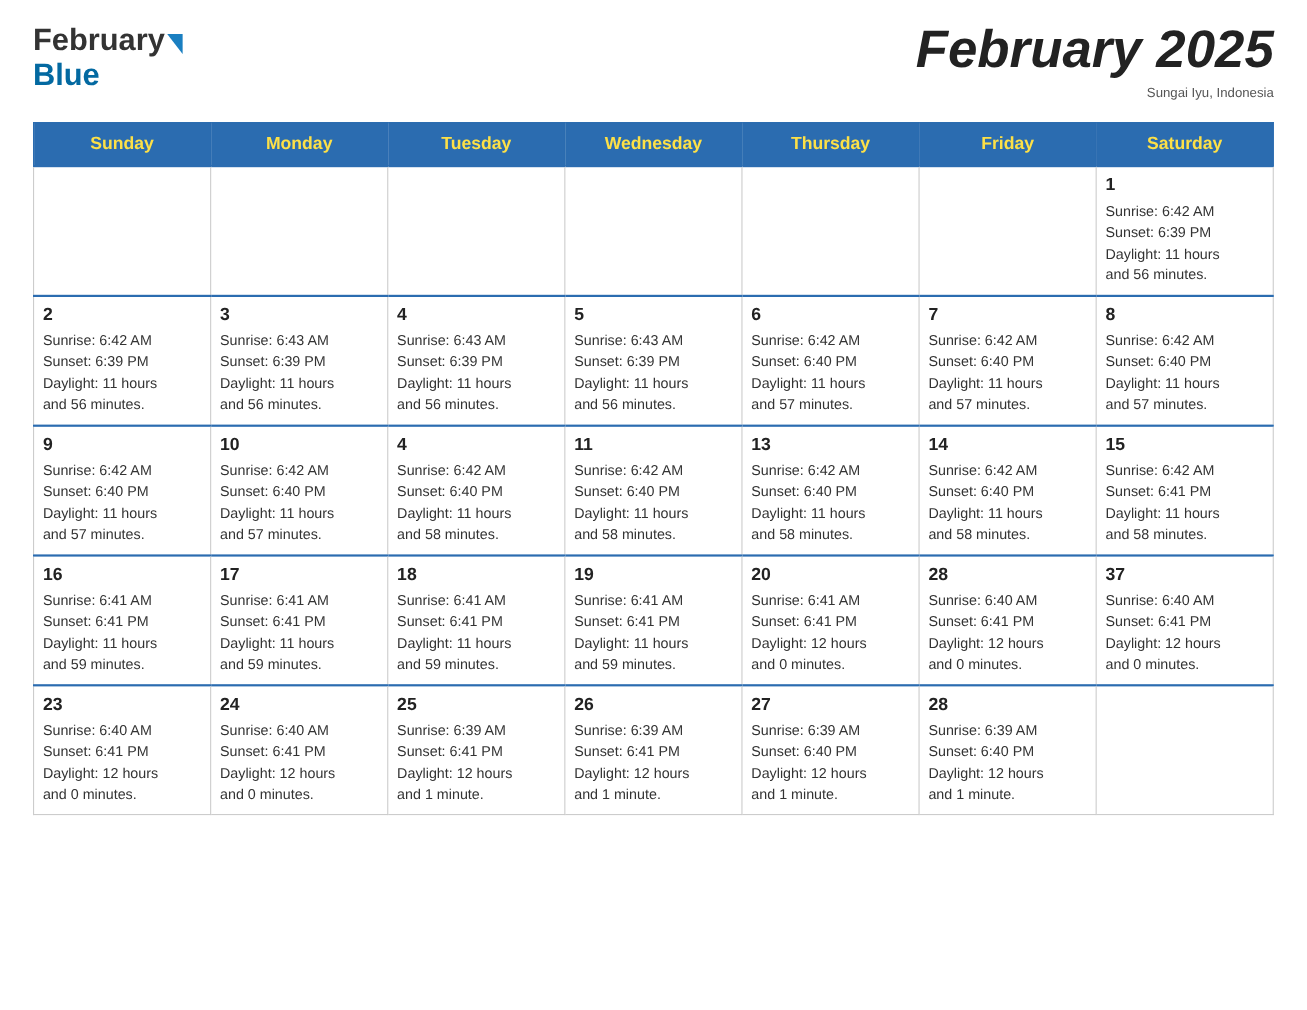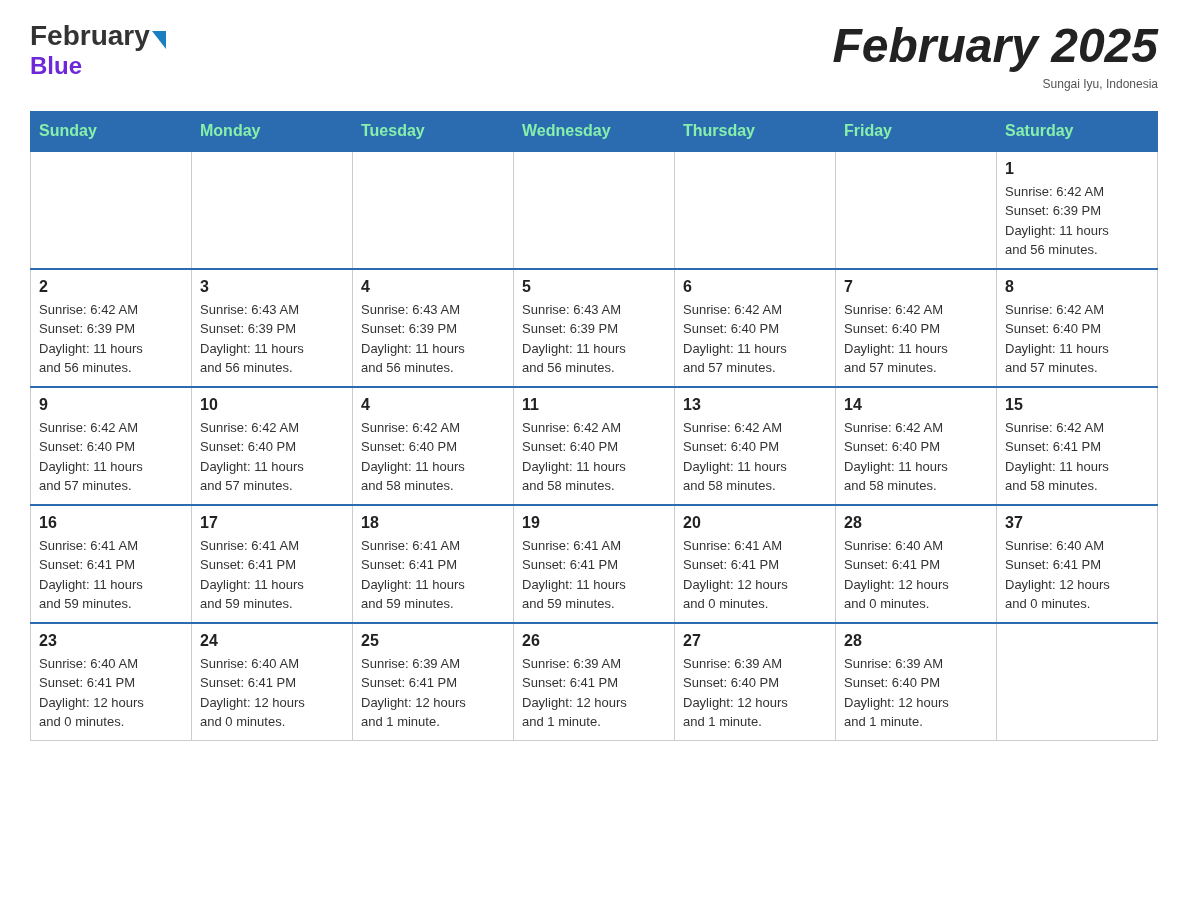--- a/index.html
+++ b/index.html
@@ -33,21 +33,21 @@
       width: 0;
       height: 0;
       border-left: 14px solid transparent;
       border-right: 0px solid transparent;
       border-top: 18px solid #1a7fc1;
       display: inline-block;
       margin: 0 2px;
       position: relative;
       top: 4px;
     }
-    .logo-blue { color: #6d28d9; font-size: 24px; font-weight: bold; }
+    .logo-blue { color: #0369a1; font-size: 28px; font-weight: bold; }
     .title-area {
       text-align: right;
     }
     .month-year {
       font-size: 48px;
       font-weight: bold;
       color: #222;
       line-height: 1.1;
       font-style: italic;
     }
@@ -55,25 +55,25 @@
       font-size: 12px;
       color: #555;
       margin-top: 4px;
     }
     .calendar-table {
       width: 100%;
       border-collapse: collapse;
     }
     .calendar-table th {
       background-color: #2b6cb0;
-      color: #86efac;
+      color: #fde047;
       font-size: 16px;
       font-weight: bold;
       padding: 10px 8px;
-      text-align: left;
+      text-align: center;
       border: 1px solid #2b6cb0;
     }
     .calendar-table td {
       border: 1px solid #ccc;
       vertical-align: top;
       padding: 8px;
       width: 14.28%;
       height: 110px;
       background: #fff;
     }

